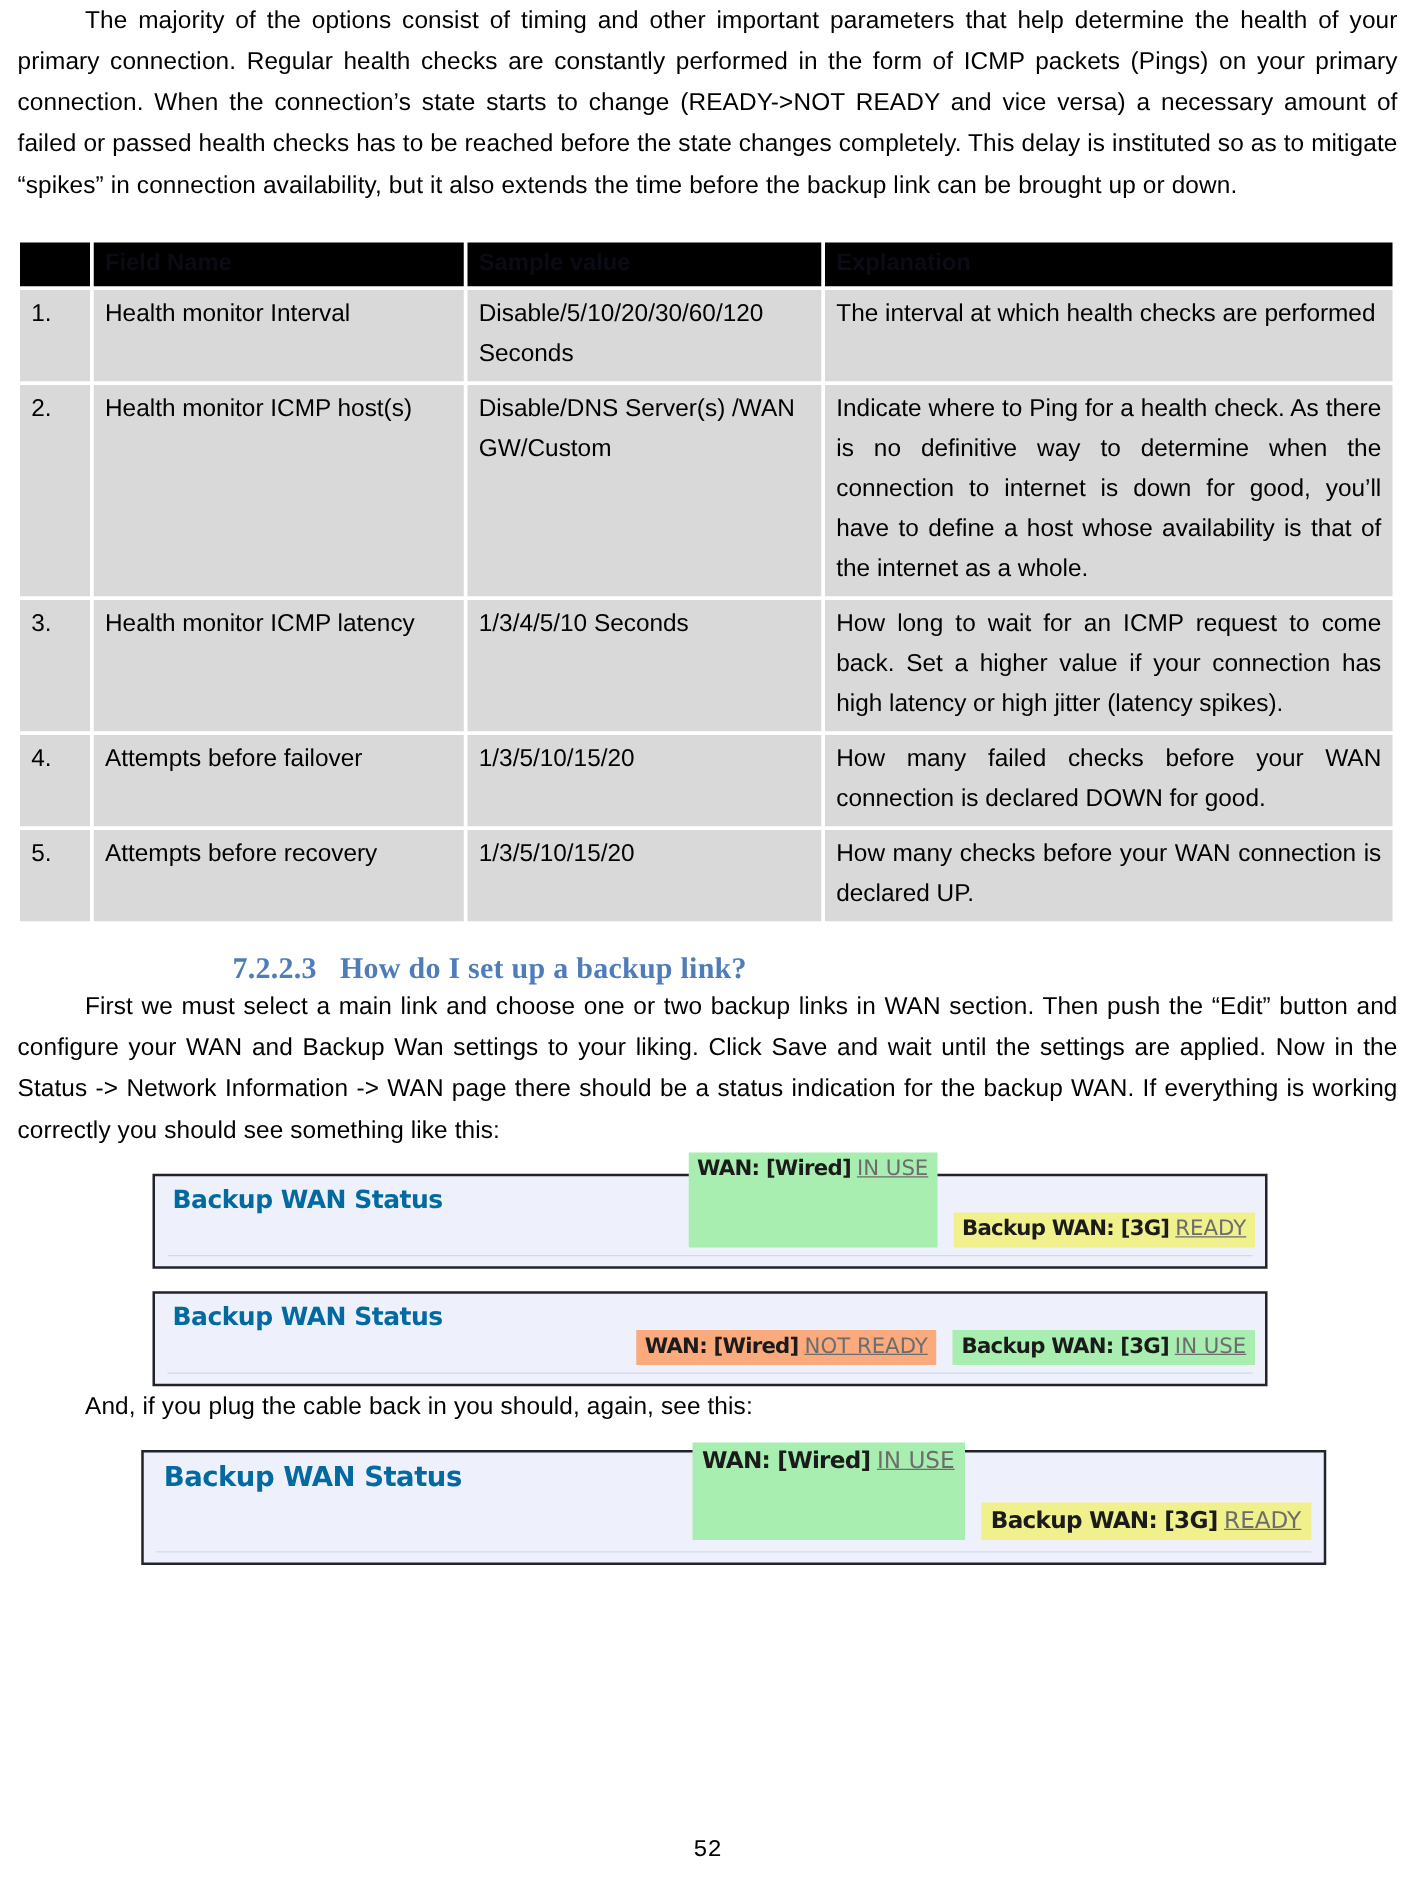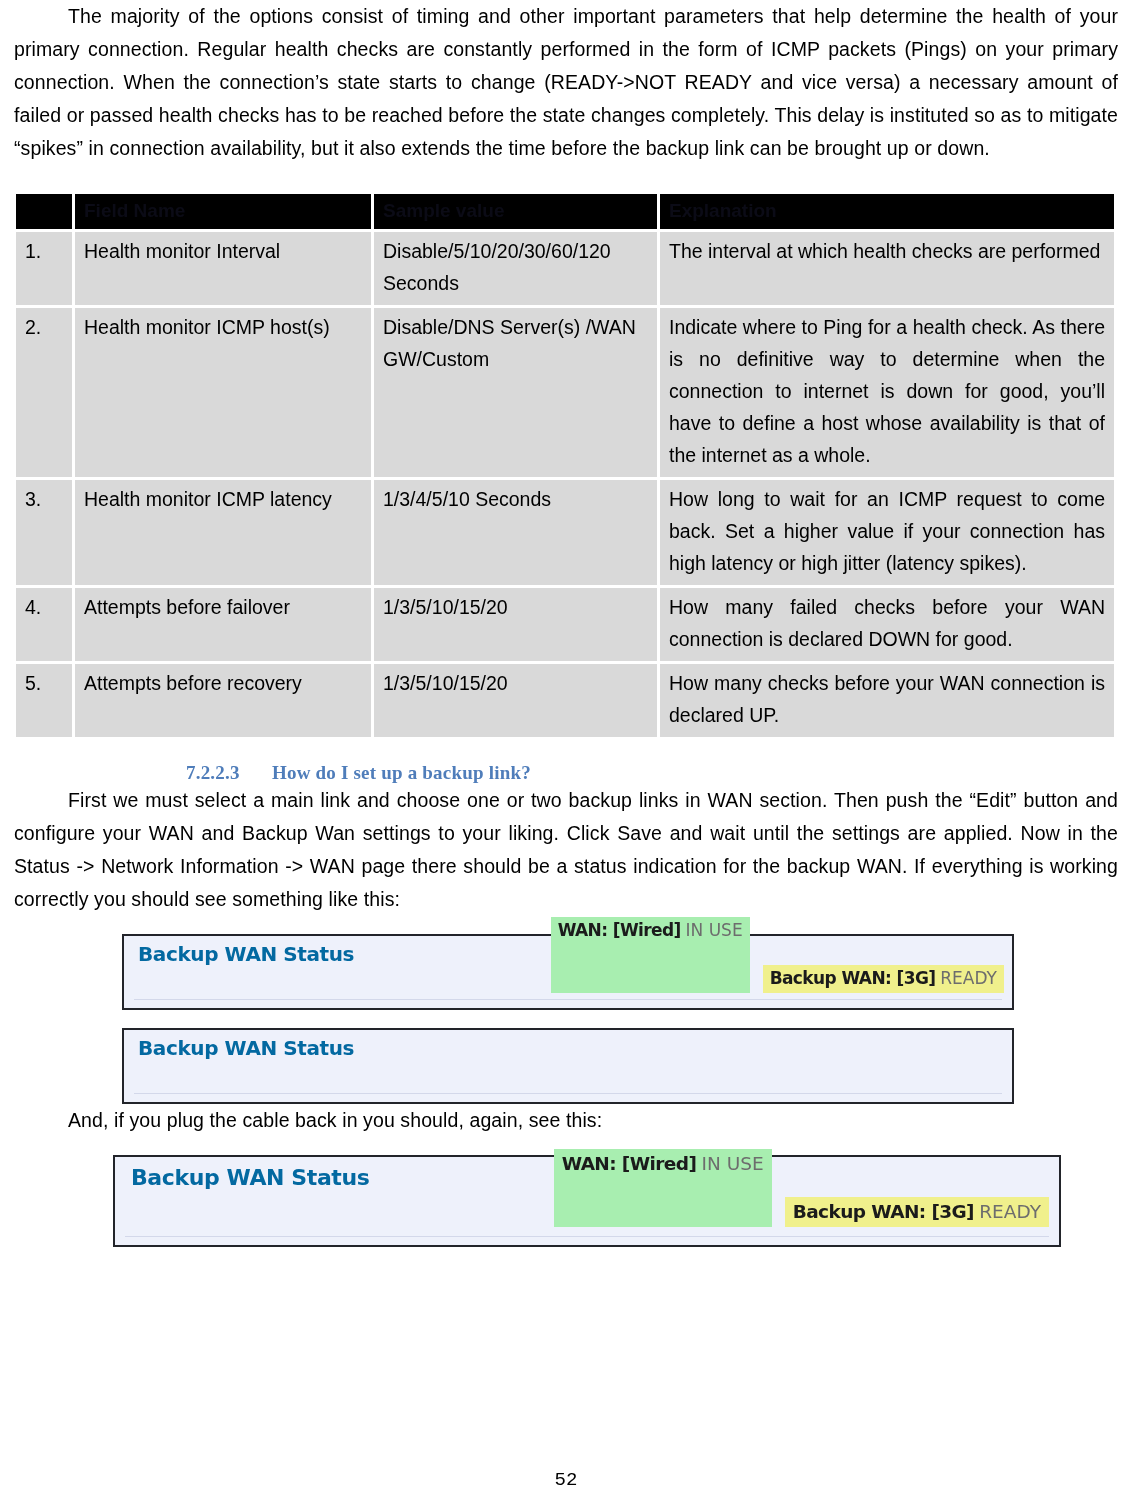--- a/index.html
+++ b/index.html
@@ -73,21 +73,21 @@
   td.col-value { width: 265px; }
   th.col-value { width: 265px; }
   td.col-expl  { text-align: justify; text-justify: inter-word; }
 
   
   .section-heading {
     margin: 22px 0 0 0;
     padding-left: 172px;
     font-family: "Liberation Serif", serif;
     font-weight: bold;
-    font-size: 19px;
+    font-size: 24px;
     color: #4f7dba;
     letter-spacing: 0.2px;
   }
   .section-heading .sec-num {
     display: inline-block;
     min-width: 86px;
   }
 
   .para-howto { margin-top: 20px; }
   .para-above { margin-top: 14px; }
@@ -160,21 +160,21 @@
   .badge {
     font-family: "DejaVu Sans", sans-serif;
     font-size: 17px;
     line-height: 21px;
     padding: 3px 7px 4px 7px;
     white-space: nowrap;
     letter-spacing: -0.6px;
   }
   .widget.large .badge { font-size: 18.5px; padding: 4px 8px 5px 8px; }
   .badge b { color: #1b1b1b; font-weight: bold; }
-  .badge span.state { color: #6d6d6d; font-weight: normal; letter-spacing: 0px; }
+  .badge span.state { color: #6d6d6d; font-weight: normal; letter-spacing: 0px; text-decoration: underline; }
   .badge.green  { background: #a8eeb0; }
   .badge.yellow { background: #f0f08c; margin-top: 48px; }
   .badge.orange { background: #fbaa7e; }
 
   
   .page-number {
     position: absolute;
     left: 0;
     right: 0;
     bottom: 16px;
@@ -249,20 +249,24 @@
         <div class="badge yellow"><b>Backup WAN: [3G]</b> <span class="state">READY</span></div>
       </div>
     </div>
   </div>
 
 
   <div class="widget-wrap w2">
     <div class="widget small">
       <div class="widget-title">Backup WAN Status</div>
       <div class="widget-underline"></div>
+      <div class="badge-row">
+        <div class="badge orange"><b>WAN: [Wired]</b> <span class="state">NOT READY</span></div>
+        <div class="badge green"><b>Backup WAN: [3G]</b> <span class="state">IN USE</span></div>
+      </div>
     </div>
   </div>
 
   <p class="body-text para-and" style="text-indent:54px;">And, if you plug the cable back in you should, again, see this:</p>
 
   <div class="widget-wrap w3">
     <div class="widget large">
       <div class="widget-title">Backup WAN Status</div>
       <div class="widget-underline"></div>
       <div class="badge-row">

